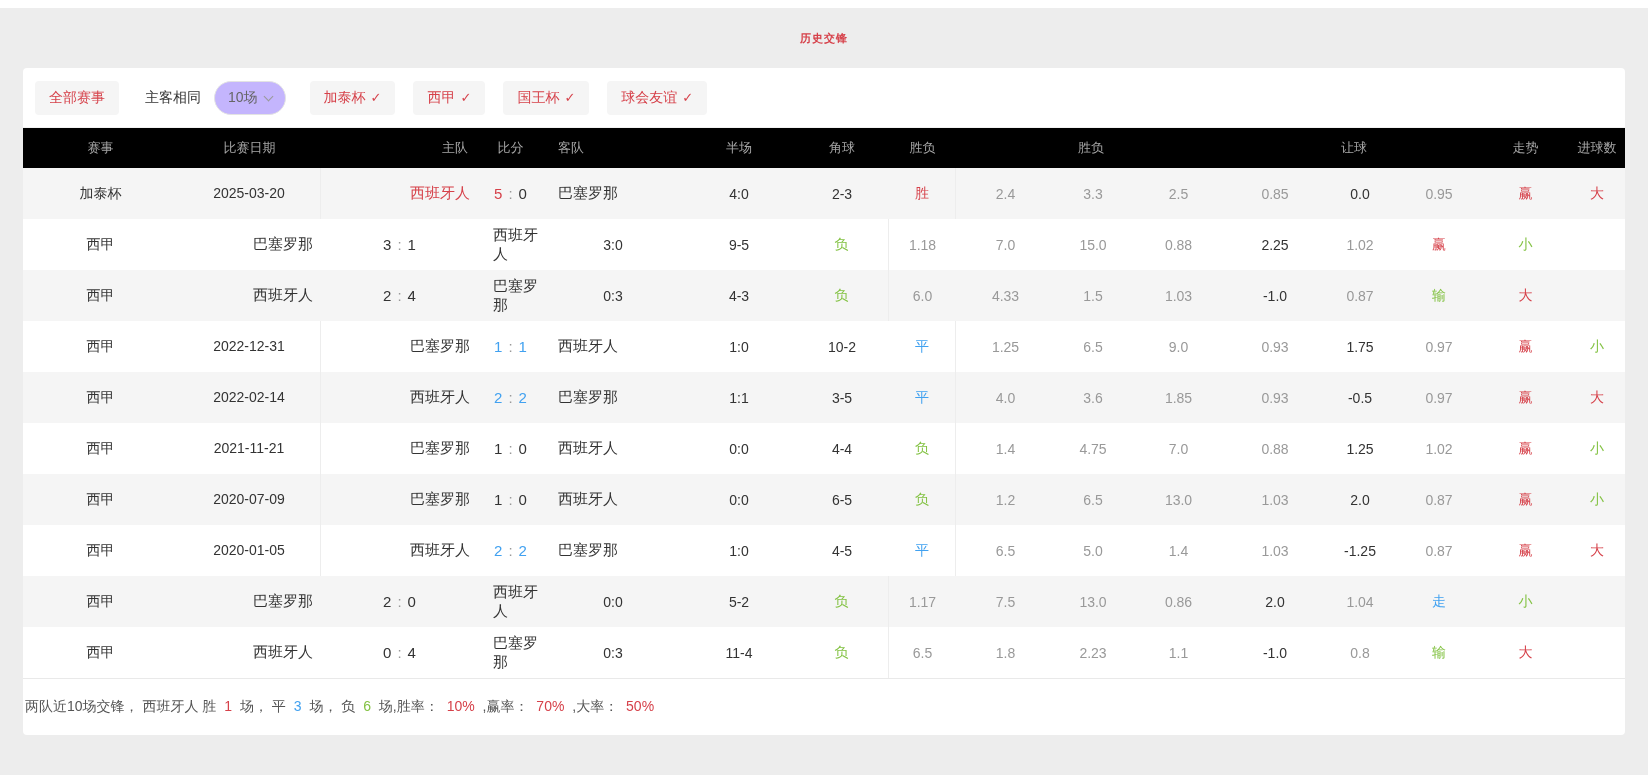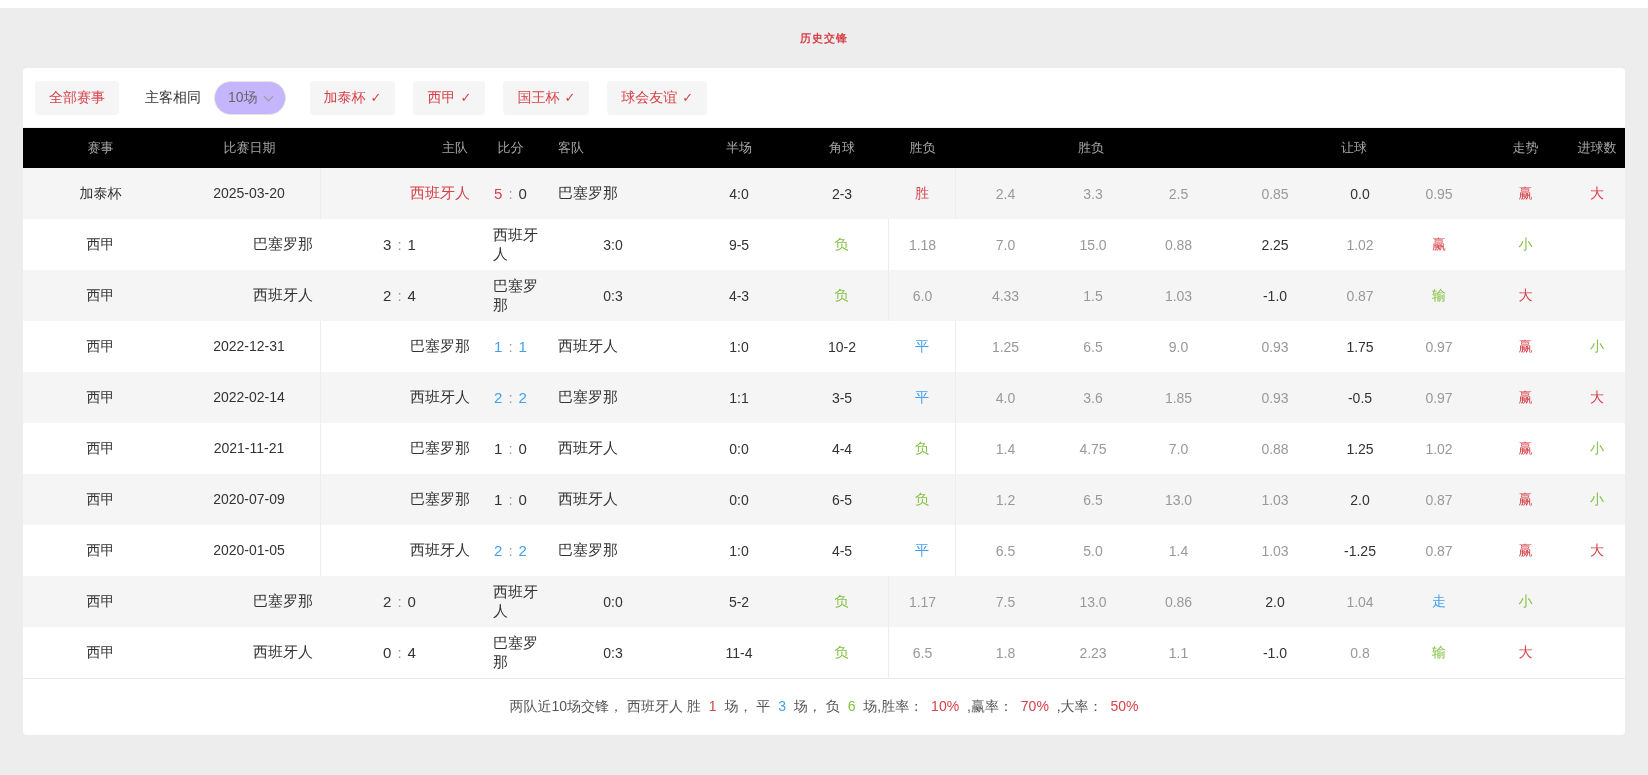--- a/index.html
+++ b/index.html
@@ -36,21 +36,21 @@
   .c-home{text-align:right; padding-right:8px;}
   .c-away{text-align:left; padding-left:15px;}
   .b-right{border-right:1px solid var(--line); height:51px; line-height:51px;}
   .thead .c-home{padding-right:10px;}
   .team{font-size:15px;}
   .score{font-size:15px; font-weight:500;}
   .colon{color:#999; margin:0 6px; font-weight:400;}
   .t-red{color:var(--red);} .t-green{color:var(--green);} .t-blue{color:var(--blue);}
   .t-dark{color:var(--dark);} .t-gray{color:var(--gray);}
   
-  .summary{height:57px; display:flex; align-items:center; justify-content:center;
+  .summary{height:57px; display:flex; align-items:center; justify-content:flex-start;
            border-top:1px solid #e9e9e9; font-size:14px; color:#555;}
   .summary b{font-weight:400; margin:0 2px;}
 </style>
 </head>
 <body>
 
 <div class="topstrip"></div>
 <div class="titlebar">
   <span class="title">历史交锋</span>
 </div>

